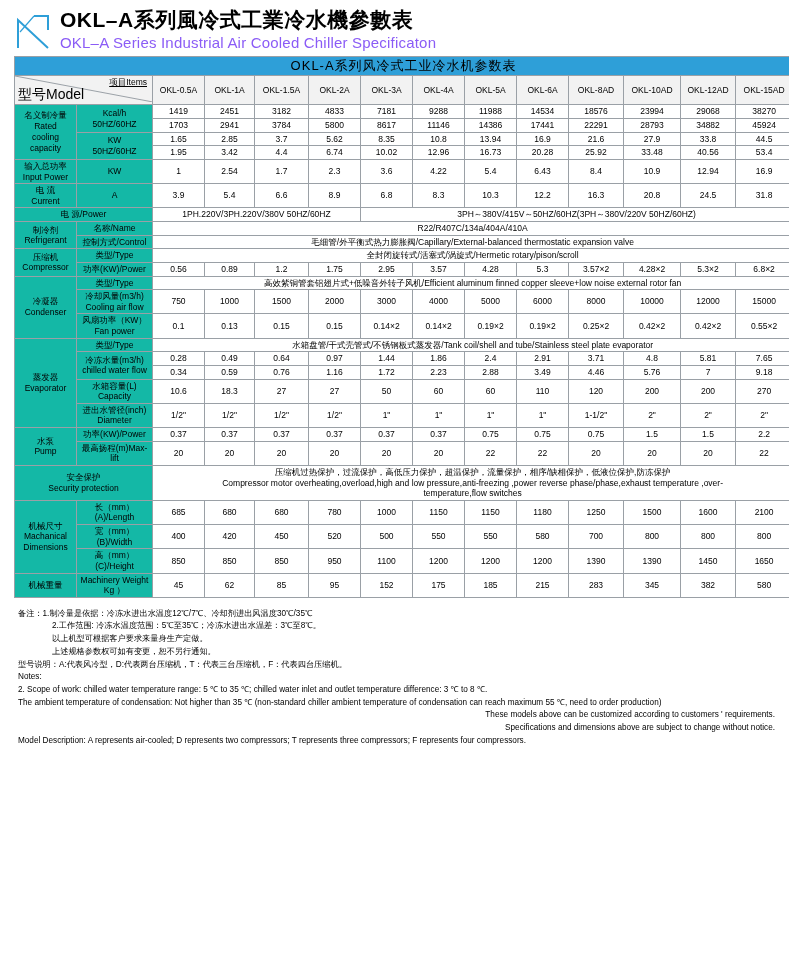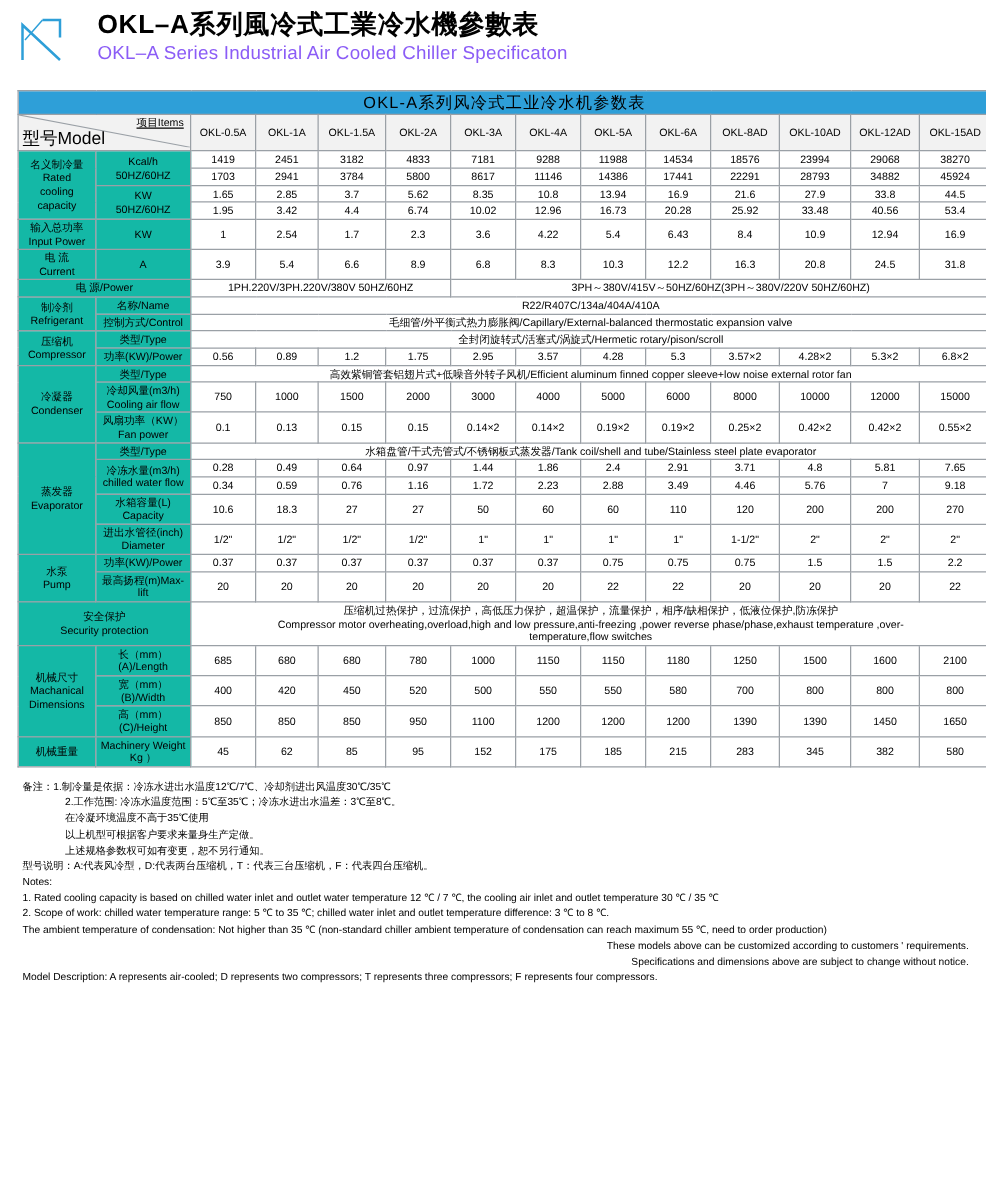--- a/index.html
+++ b/index.html
@@ -27,41 +27,40 @@
     align-items: flex-start;
     padding: 8px 0 4px 14px;
   }
   .logo-mark {
     width: 40px;
     height: 42px;
     flex: 0 0 40px;
     margin-top: 2px;
   }
   .header-text {
-    margin-left: 24px;
+    margin-left: 6px;
   }
   .title-cn {
     font-size: 21px;
     font-weight: bold;
     letter-spacing: 0.5px;
     line-height: 1.15;
     color: #000;
   }
   .title-en {
     font-size: 15px;
     line-height: 1.2;
     margin-top: 2px;
     color: #8b5cf6;
     letter-spacing: 0.2px;
   }
   
   .tbl-wrap {
     padding: 0 14px;
     box-sizing: border-box;
-    margin-top: 16px;
   }
   table.spec {
     border-collapse: collapse;
     width: 761px;
     table-layout: fixed;
     font-size: 8.5px;
   }
   table.spec td, table.spec th {
     border: 1px solid #9aa0a6;
     text-align: center;
@@ -588,26 +587,24 @@
       <td>382</td>
       <td>580</td>
     </tr>
   </tbody>
       </table>
   </div>
 
   <div class="notes">
     <div class="ind0">备注：1.制冷量是依据：冷冻水进出水温度12℃/7℃、冷却剂进出风温度30℃/35℃</div>
     <div class="ind1">2.工作范围: 冷冻水温度范围：5℃至35℃；冷冻水进出水温差：3℃至8℃。</div>
-    <div class="ind1">在冷凝环境温度不高于35℃使用</div>
     <div class="ind1">以上机型可根据客户要求来量身生产定做。</div>
     <div class="ind1">上述规格参数权可如有变更，恕不另行通知。</div>
     <div class="ind0">型号说明：A:代表风冷型，D:代表两台压缩机，T：代表三台压缩机，F：代表四台压缩机。</div>
     <div class="ind0">Notes:</div>
-    <div class="ind0 en">1. Rated cooling capacity is based on chilled water inlet and outlet water temperature 12 ℃ / 7 ℃, the cooling air inlet and outlet temperature 30 ℃ / 35 ℃</div>
     <div class="ind0 en">2. Scope of work: chilled water temperature range: 5 ℃ to 35 ℃; chilled water inlet and outlet temperature difference: 3 ℃ to 8 ℃.</div>
     <div class="ind0 en">The ambient temperature of condensation: Not higher than 35 ℃ (non-standard chiller ambient temperature of condensation can reach maximum 55 ℃, need to order production)</div>
     <div class="ind-en en">These models above can be customized according to customers ' requirements.</div>
     <div class="ind-en en">Specifications and dimensions above are subject to change without notice.</div>
     <div class="ind0 en">Model Description: A represents air-cooled; D represents two compressors; T represents three compressors; F represents four compressors.</div>
   </div>
 
 </div>
 
 </body></html>

